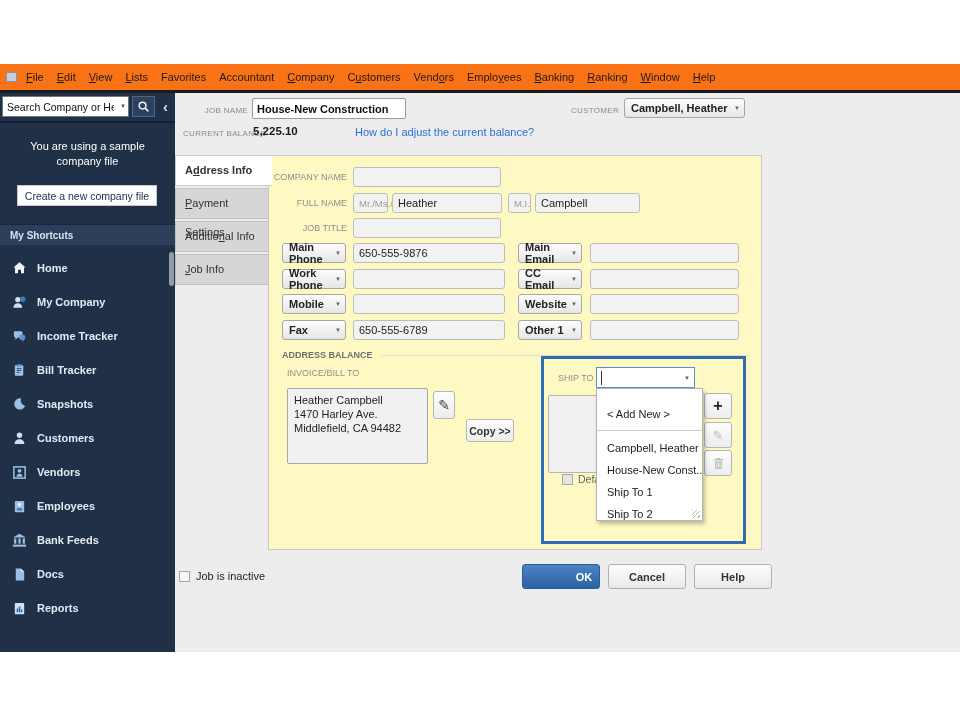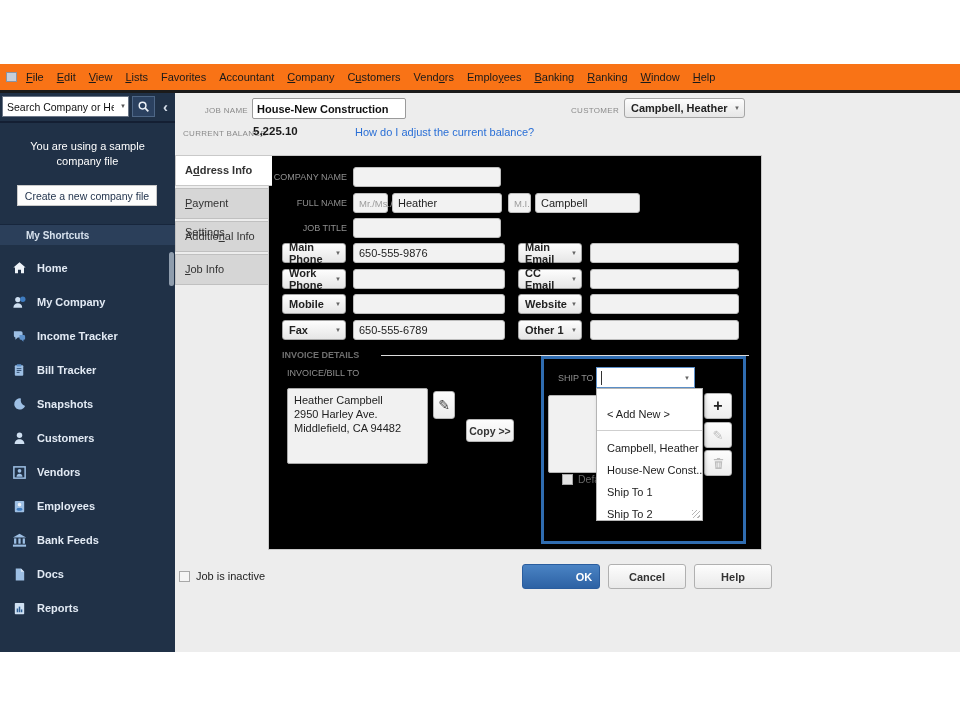--- a/index.html
+++ b/index.html
@@ -19,21 +19,21 @@
   .sidebar { position: relative; width: 175px; height: 559px; background: #203147; overflow: hidden; flex: none; }
   .search-row { position: absolute; left: 2px; top: 3px; display: flex; align-items: center; }
   .search-box { position: relative; width: 127px; height: 21px; }
   .search-box input { width: 127px; height: 21px; border: 1px solid #6b7687; font-size: 10.5px; padding: 0 14px 0 4px; color: #111; background: #fff; font-family: "Liberation Sans", sans-serif; }
   .search-caret { position: absolute; right: 3px; top: 7px; font-size: 6px; color: #555; }
   .search-btn { width: 23px; height: 21px; margin-left: 3px; background: #2b4160; border: 1px solid #4e6787; display: flex; align-items: center; justify-content: center; }
   .collapse { margin-left: 8px; color: #d4dde9; font-size: 15px; font-weight: bold; line-height: 1; }
   .side-divider { position: absolute; left: 0; top: 28px; width: 175px; height: 2px; background: #141f33; }
   .sample { position: absolute; left: 0; top: 46px; width: 175px; text-align: center; color: #ffffff; font-size: 11px; line-height: 15px; }
   .create-btn { position: absolute; left: 17px; top: 92px; width: 140px; height: 21px; background: #fdfdfd; border: 1px solid #c9c9c9; font-size: 10.5px; color: #1d2f49; display: flex; align-items: center; justify-content: center; }
-  .shortcuts { position: absolute; left: 0; top: 131px; width: 175px; height: 21px; background: #2b3f5a; border-top: 1px solid #17263c; color: #d7e2ee; font-size: 10px; font-weight: bold; line-height: 21px; padding-left: 26px; }
+  .shortcuts { position: absolute; left: 0; top: 131px; width: 175px; height: 21px; background: #2b3f5a; border-top: 1px solid #17263c; color: #d7e2ee; font-size: 10px; font-weight: bold; line-height: 21px; padding-left: 10px; }
   .nav { position: absolute; left: 0; top: 158px; width: 199px; }
   .nav-item { height: 34px; display: flex; align-items: center; padding-left: 12px; }
   .nav-item svg { width: 15px; height: 15px; flex: none; }
   .nav-label { margin-left: 10px; color: #e2eaf4; font-size: 11px; font-weight: 600; }
   .scroll-thumb { position: absolute; right: 1px; top: 159px; width: 5px; height: 34px; background: #8f9dad; border-radius: 3px; }
 
   
   .main { position: relative; flex: 1; background: #ededed; }
   .caps { font-size: 8px; color: #8a8a8a; letter-spacing: .3px; }
   .hdr-job-label { position: absolute; left: 23px; top: 13px; width: 50px; text-align: right; }
@@ -41,21 +41,21 @@
   .hdr-cust-label { position: absolute; left: 396px; top: 13px; width: 48px; text-align: right; }
   .customer-combo { position: absolute; left: 449px; top: 5px; width: 121px; height: 21px; }
   .balance-label { position: absolute; left: 8px; top: 36px; }
   .balance-value { position: absolute; left: 78px; top: 32px; font-size: 11.5px; font-weight: bold; color: #1a1a1a; }
   .balance-link { position: absolute; left: 180px; top: 33px; font-size: 11px; color: #2a6fd6; }
 
   .tabs { position: absolute; left: 0; top: 62px; width: 96px; }
   .tab { height: 31px; margin-bottom: 2px; background: #d6d6d6; border: 1px solid #c0c0c0; line-height: 29px; padding-left: 9px; font-size: 11px; color: #333; width: 95px; }
   .tab.sel { background: #ffffff; border-color: #c9c9c9; border-right: none; width: 97px; font-weight: bold; position: relative; z-index: 3; }
 
-  .dialog { position: absolute; left: 93px; top: 62px; width: 494px; height: 395px; background: #000000; border: 1px solid #c9c9c9; z-index: 1; }
+  .dialog { position: absolute; left: 93px; top: 62px; width: 494px; height: 395px; background: #fef9c3; border: 1px solid #c9c9c9; z-index: 1; }
   .flabel { position: absolute; font-size: 9px; color: #8f8f8f; }
   .r { text-align: right; }
   .field { position: absolute; background: #f2f2f2; border: 1px solid #bdbdbd; border-radius: 3px; height: 20px; font-size: 11px; color: #222; display: flex; align-items: center; padding: 0 5px; }
   .field.ph { color: #9c9c9c; font-size: 9.5px; }
   .combo { position: absolute; height: 20px; background: linear-gradient(#fdfdfd, #e6e6e6); border: 1px solid #a6a6a6; border-radius: 3px; display: flex; align-items: center; justify-content: space-between; padding: 0 4px 0 6px; font-size: 11px; font-weight: bold; color: #222; }
   .arr { font-size: 6px; color: #666; flex: none; margin-left: 3px; }
   .addr-hdr { position: absolute; left: 13px; top: 194px; font-size: 9px; font-weight: bold; color: #6f6f6f; }
   .addr-line { position: absolute; left: 112px; right: 12px; top: 199px; border-top: 1px solid #dcdcdc; }
   .bill-box { position: absolute; left: 18px; top: 232px; width: 141px; height: 76px; background: #f1f1f1; border: 1px solid #a8a8a8; border-radius: 2px; padding: 4px 6px; font-size: 11px; color: #222; line-height: 14px; }
   .mini-btn { background: linear-gradient(#fdfdfd, #ededed); border: 1px solid #b5b5b5; border-radius: 3px; display: flex; align-items: center; justify-content: center; }
@@ -293,26 +293,26 @@
             <span>Fax</span>
             <span class="arr">▼</span>
           </div>
         <div class="field" style="left:84px;top:164px;width:152px">650-555-6789</div>
         <div class="combo" style="left:249px;top:164px;width:64px">
             <span>Other 1</span>
             <span class="arr">▼</span>
           </div>
         <div class="field" style="left:321px;top:164px;width:149px"></div>
 
-        <div class="addr-hdr">INVOICE DETAILS</div>
+        <div class="addr-hdr">ADDRESS BALANCE</div>
         <div class="addr-line"></div>
         <div class="flabel" style="left:18px;top:212px">INVOICE/BILL TO</div>
         <div class="bill-box">
           <div>Heather Campbell</div>
-          <div>2950 Harley Ave.</div>
+          <div>1470 Harley Ave.</div>
           <div>Middlefield, CA 94482</div>
         </div>
         <div class="mini-btn pencil-btn">
             <span>✎</span>
           </div>
         <div class="mini-btn copy-btn">Copy &gt;&gt;</div>
 
         <div class="shipto">
           <div class="ship-label">SHIP TO</div>
           <div class="ship-ghost"></div>

